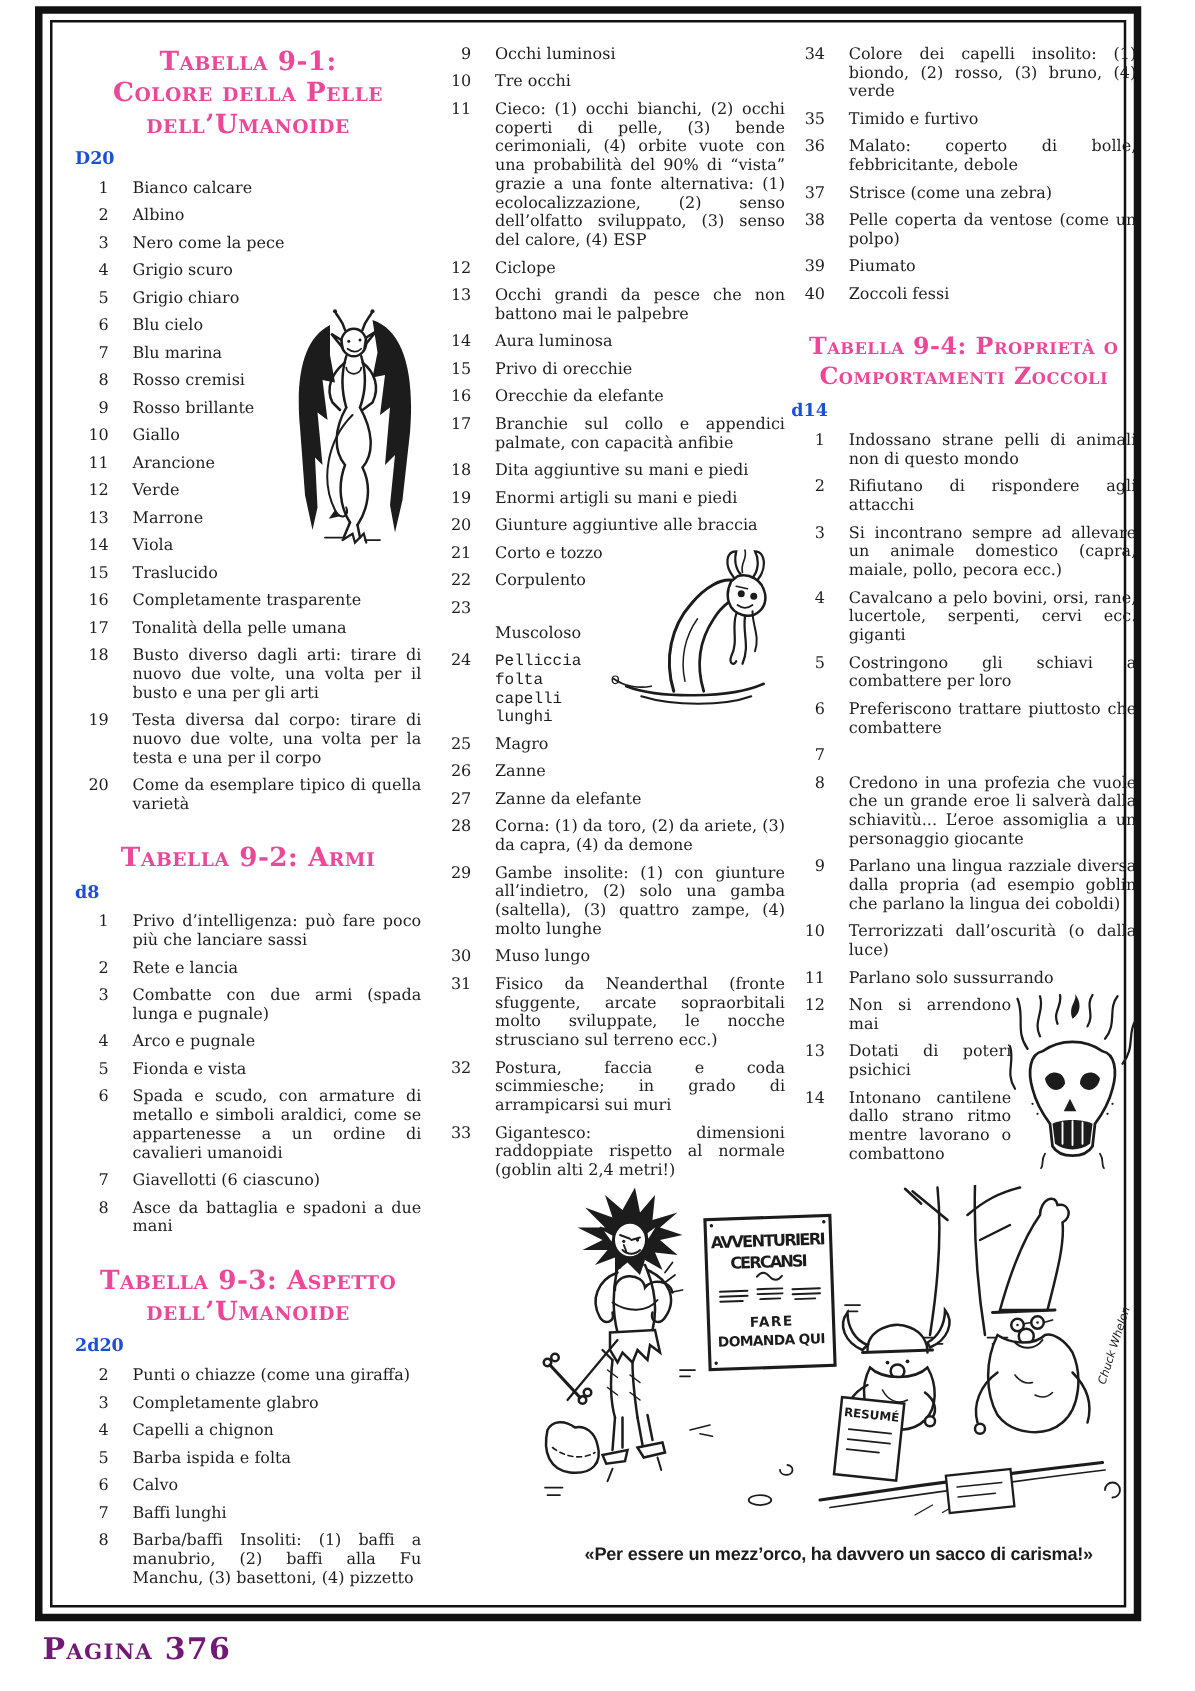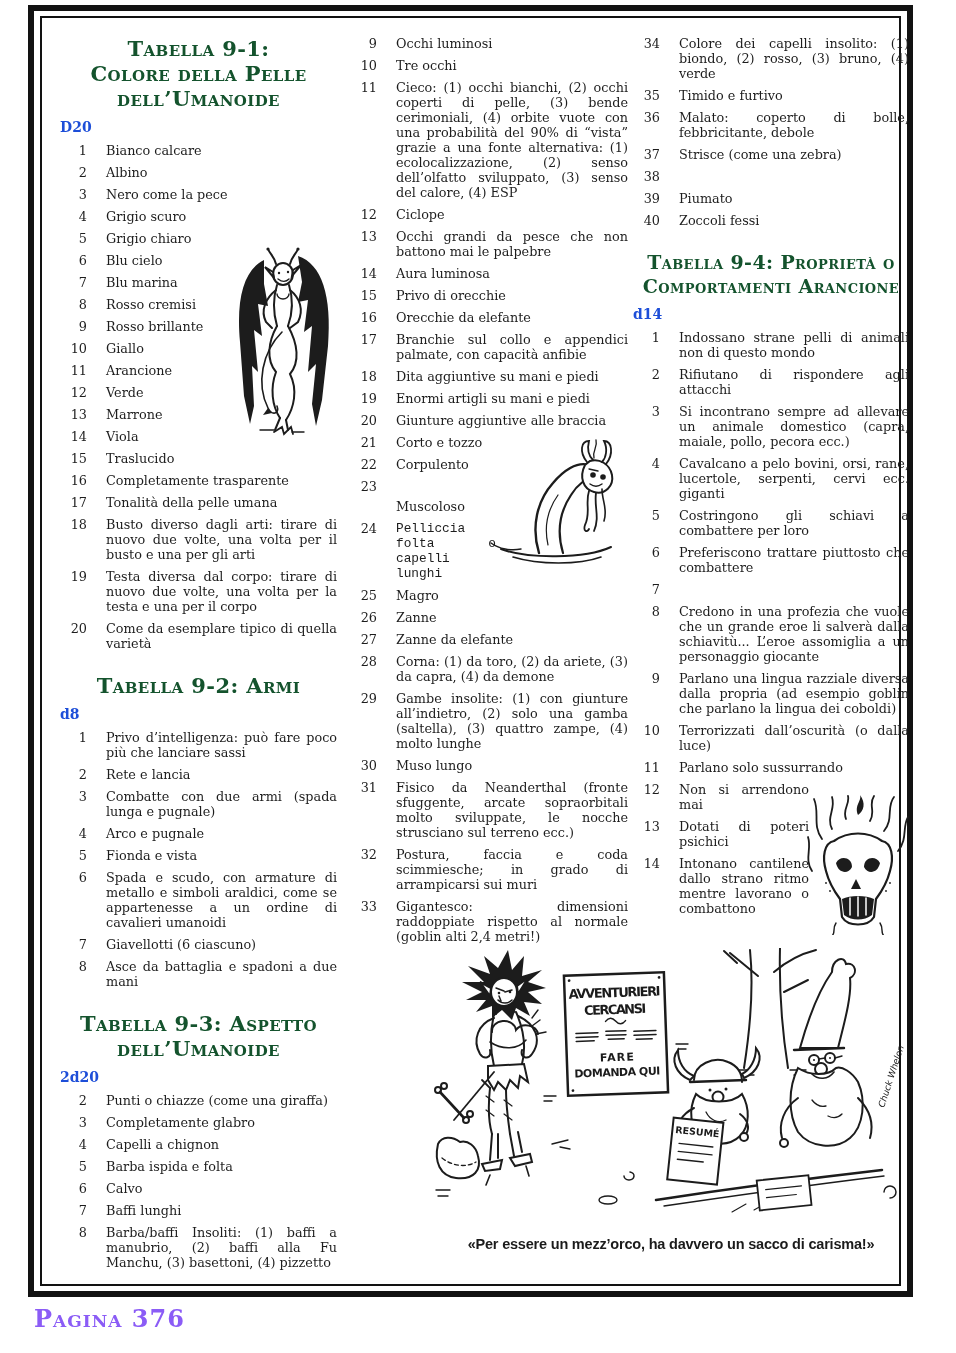--- a/index.html
+++ b/index.html
@@ -9,37 +9,37 @@
   }
   .border-outer{position:absolute;left:28px;top:5px;width:885px;height:1292px;
     border:6px solid #121212;box-sizing:border-box;}
   .border-inner{position:absolute;left:40px;top:16px;width:861px;height:1270px;
     border:2px solid #121212;box-sizing:border-box;}
   .col{position:absolute;top:36px;}
   .col1{left:60px;width:277px;}
   .col2{left:350px;width:278px;}
   .col3{left:633px;width:276px;}
   .tbl-title{font-family:"DejaVu Serif",serif;font-weight:bold;font-variant:small-caps;
-    text-align:center;color:#14532d;font-size:21px;line-height:25px;letter-spacing:.4px;
+    text-align:center;color:#ec4899;font-size:21px;line-height:25px;letter-spacing:.4px;
     margin:0 0 8px 0;}
   .tbl-title.mt{margin-top:22px;}
   .tbl-title.small{font-size:19px;line-height:24px;}
   .die{font-family:"DejaVu Serif",serif;font-weight:bold;font-size:14px;line-height:16px;
     color:#1d4ed8;margin:0 0 8px 0;}
   .trow{display:flex;margin-bottom:7px;}
   .trow .num{flex:0 0 27px;text-align:right;padding-right:19px;
     font-size:12.8px;line-height:15px;}
   .trow .txt{flex:1;text-align:justify;font-size:12.8px;line-height:15px;hyphens:none;}
   .illus{position:absolute;}
   .illus svg{display:block;}
   .caption{position:absolute;left:432px;top:1236px;width:478px;text-align:center;
     font-family:"Liberation Sans",sans-serif;font-weight:bold;font-size:14.5px;
     letter-spacing:-0.2px;white-space:nowrap;color:#1b1b1b;}
   .footer{position:absolute;left:34px;top:1304px;font-family:"DejaVu Serif",serif;
-    font-weight:bold;font-variant:small-caps;font-size:24px;color:#8b5cf6;letter-spacing:1px;}
+    font-weight:bold;font-variant:small-caps;font-size:24px;color:#701a75;letter-spacing:1px;}
   .sign-text{font-family:"DejaVu Sans",sans-serif;font-weight:bold;fill:#1b1b1b;}
 </style>
 </head>
 <body>
 
 <div class="border-outer"></div>
 <div class="border-inner"></div>
 
 <div class="col col1">
   <div class="tbl-title">
@@ -325,34 +325,35 @@
       <div class="trow">
         <span class="num">36</span>
         <span class="txt">Malato: coperto di bolle, febbricitante, debole</span>
       </div>
       <div class="trow">
         <span class="num">37</span>
         <span class="txt">Strisce (come una zebra)</span>
       </div>
       <div class="trow">
         <span class="num">38</span>
+        <span class="txt">Pelle coperta da ventose (come un polpo)</span>
       </div>
       <div class="trow">
         <span class="num">39</span>
         <span class="txt">Piumato</span>
       </div>
       <div class="trow">
         <span class="num">40</span>
         <span class="txt">Zoccoli fessi</span>
       </div>
     </div>
 
   <div class="tbl-title mt small">
     <div>Tabella 9-4: Proprietà o</div>
-    <div>Comportamenti Arancione</div>
+    <div>Comportamenti Zoccoli</div>
   </div>
   <div class="die">d14</div>
   <div class="rows">
       <div class="trow">
         <span class="num">1</span>
         <span class="txt">Indossano strane pelli di animali non di questo mondo</span>
       </div>
       <div class="trow">
         <span class="num">2</span>
         <span class="txt">Rifiutano di rispondere agli attacchi</span>

